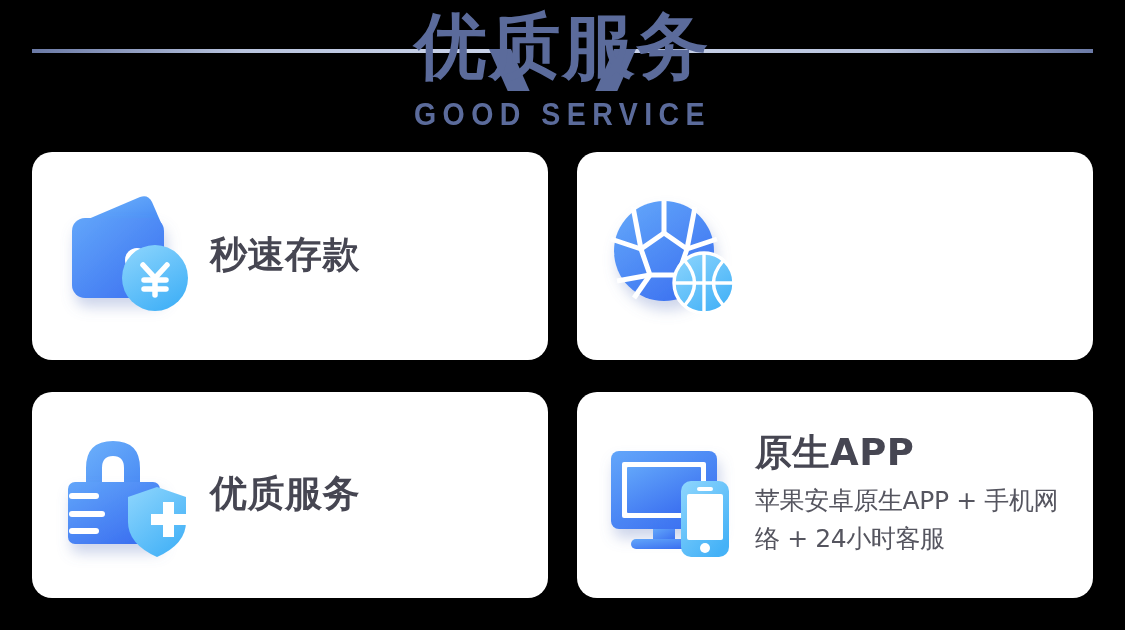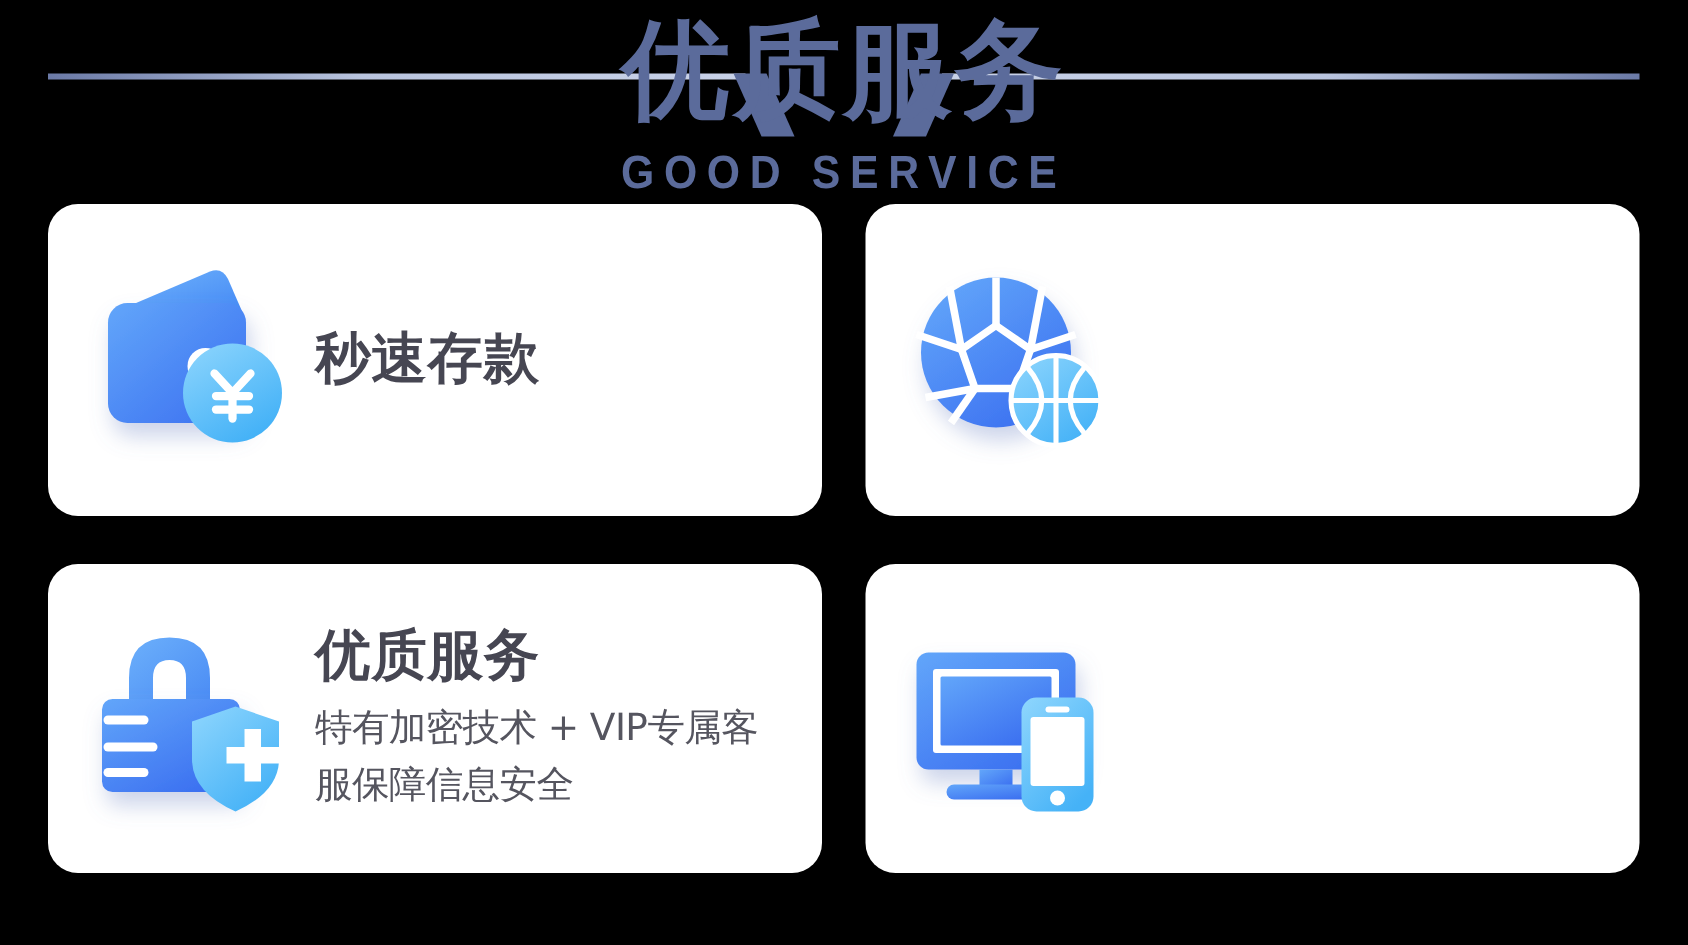--- a/index.html
+++ b/index.html
@@ -39,21 +39,21 @@
     font-size: 31px; line-height: 36px;
     font-weight: 700;
     color: #5b6b9b;
     letter-spacing: 7px;
     font-family: "Liberation Sans", sans-serif;
     transform: scaleX(0.92);
   }
 
   
   .grid {
-    position: absolute; left: 32px; top: 136px;
+    position: absolute; left: 32px; top: 152px;
     width: 1061px;
     display: grid;
     grid-template-columns: 516px 516px;
     grid-template-rows: 208px 206px;
     column-gap: 29px;
     row-gap: 32px;
   }
   .card {
     background: #ffffff;
     border-radius: 20px;
@@ -216,21 +216,20 @@
             <path d="M14 72 H38"></path>
             <path d="M14 90 H44"></path>
             <path d="M14 107 H38"></path>
           </g>
           <path d="M99 63 L128 73 V98 Q128 120 99 133 Q70 120 70 98 V73 Z" fill="url(#shg)"></path>
           <path d="M93 90 H105 V78 H116 V90 H128 V101 H116 V113 H105 V101 H93 Z" fill="#ffffff"></path>
         </svg>
       </div>
       <div class="card-text">
         <div class="card-title">优质服务</div>
-        <div class="card-desc wide">特有加密技术 + VIP专属客服保障信息安全</div>
       </div>
     </div>
 
     <div class="card">
       <div class="icon-wrap">
         <svg width="142" height="142" viewBox="0 0 142 142">
           <defs>
             <linearGradient id="mg" x1="0" y1="0" x2="0.8" y2="1">
               <stop offset="0%" stop-color="#62a6fa"></stop>
                 <stop offset="100%" stop-color="#3a6ef0"></stop>
@@ -249,16 +248,20 @@
           <rect x="19" y="38" width="84" height="56" rx="2" fill="#ffffff"></rect>
           <rect x="24" y="43" width="74" height="46" rx="1" fill="url(#mg)"></rect>
           <rect x="50" y="105" width="22" height="14" fill="url(#mg)"></rect>
           <rect x="28" y="115" width="66" height="10" rx="5" fill="url(#mg)"></rect>
           <rect x="78" y="57" width="48" height="76" rx="10" fill="url(#pg)"></rect>
           <rect x="84" y="70" width="36" height="46" rx="2" fill="#ffffff"></rect>
           <rect x="94" y="63" width="16" height="4" rx="2" fill="#ffffff"></rect>
           <circle cx="102" cy="124" r="5" fill="#ffffff"></circle>
         </svg>
       </div>
+      <div class="card-text">
+        <div class="card-title">原生APP</div>
+        <div class="card-desc wide">苹果安卓原生APP + 手机网络 + 24小时客服</div>
+      </div>
     </div>
 
   </div>
 </div>
 
 </body></html>

